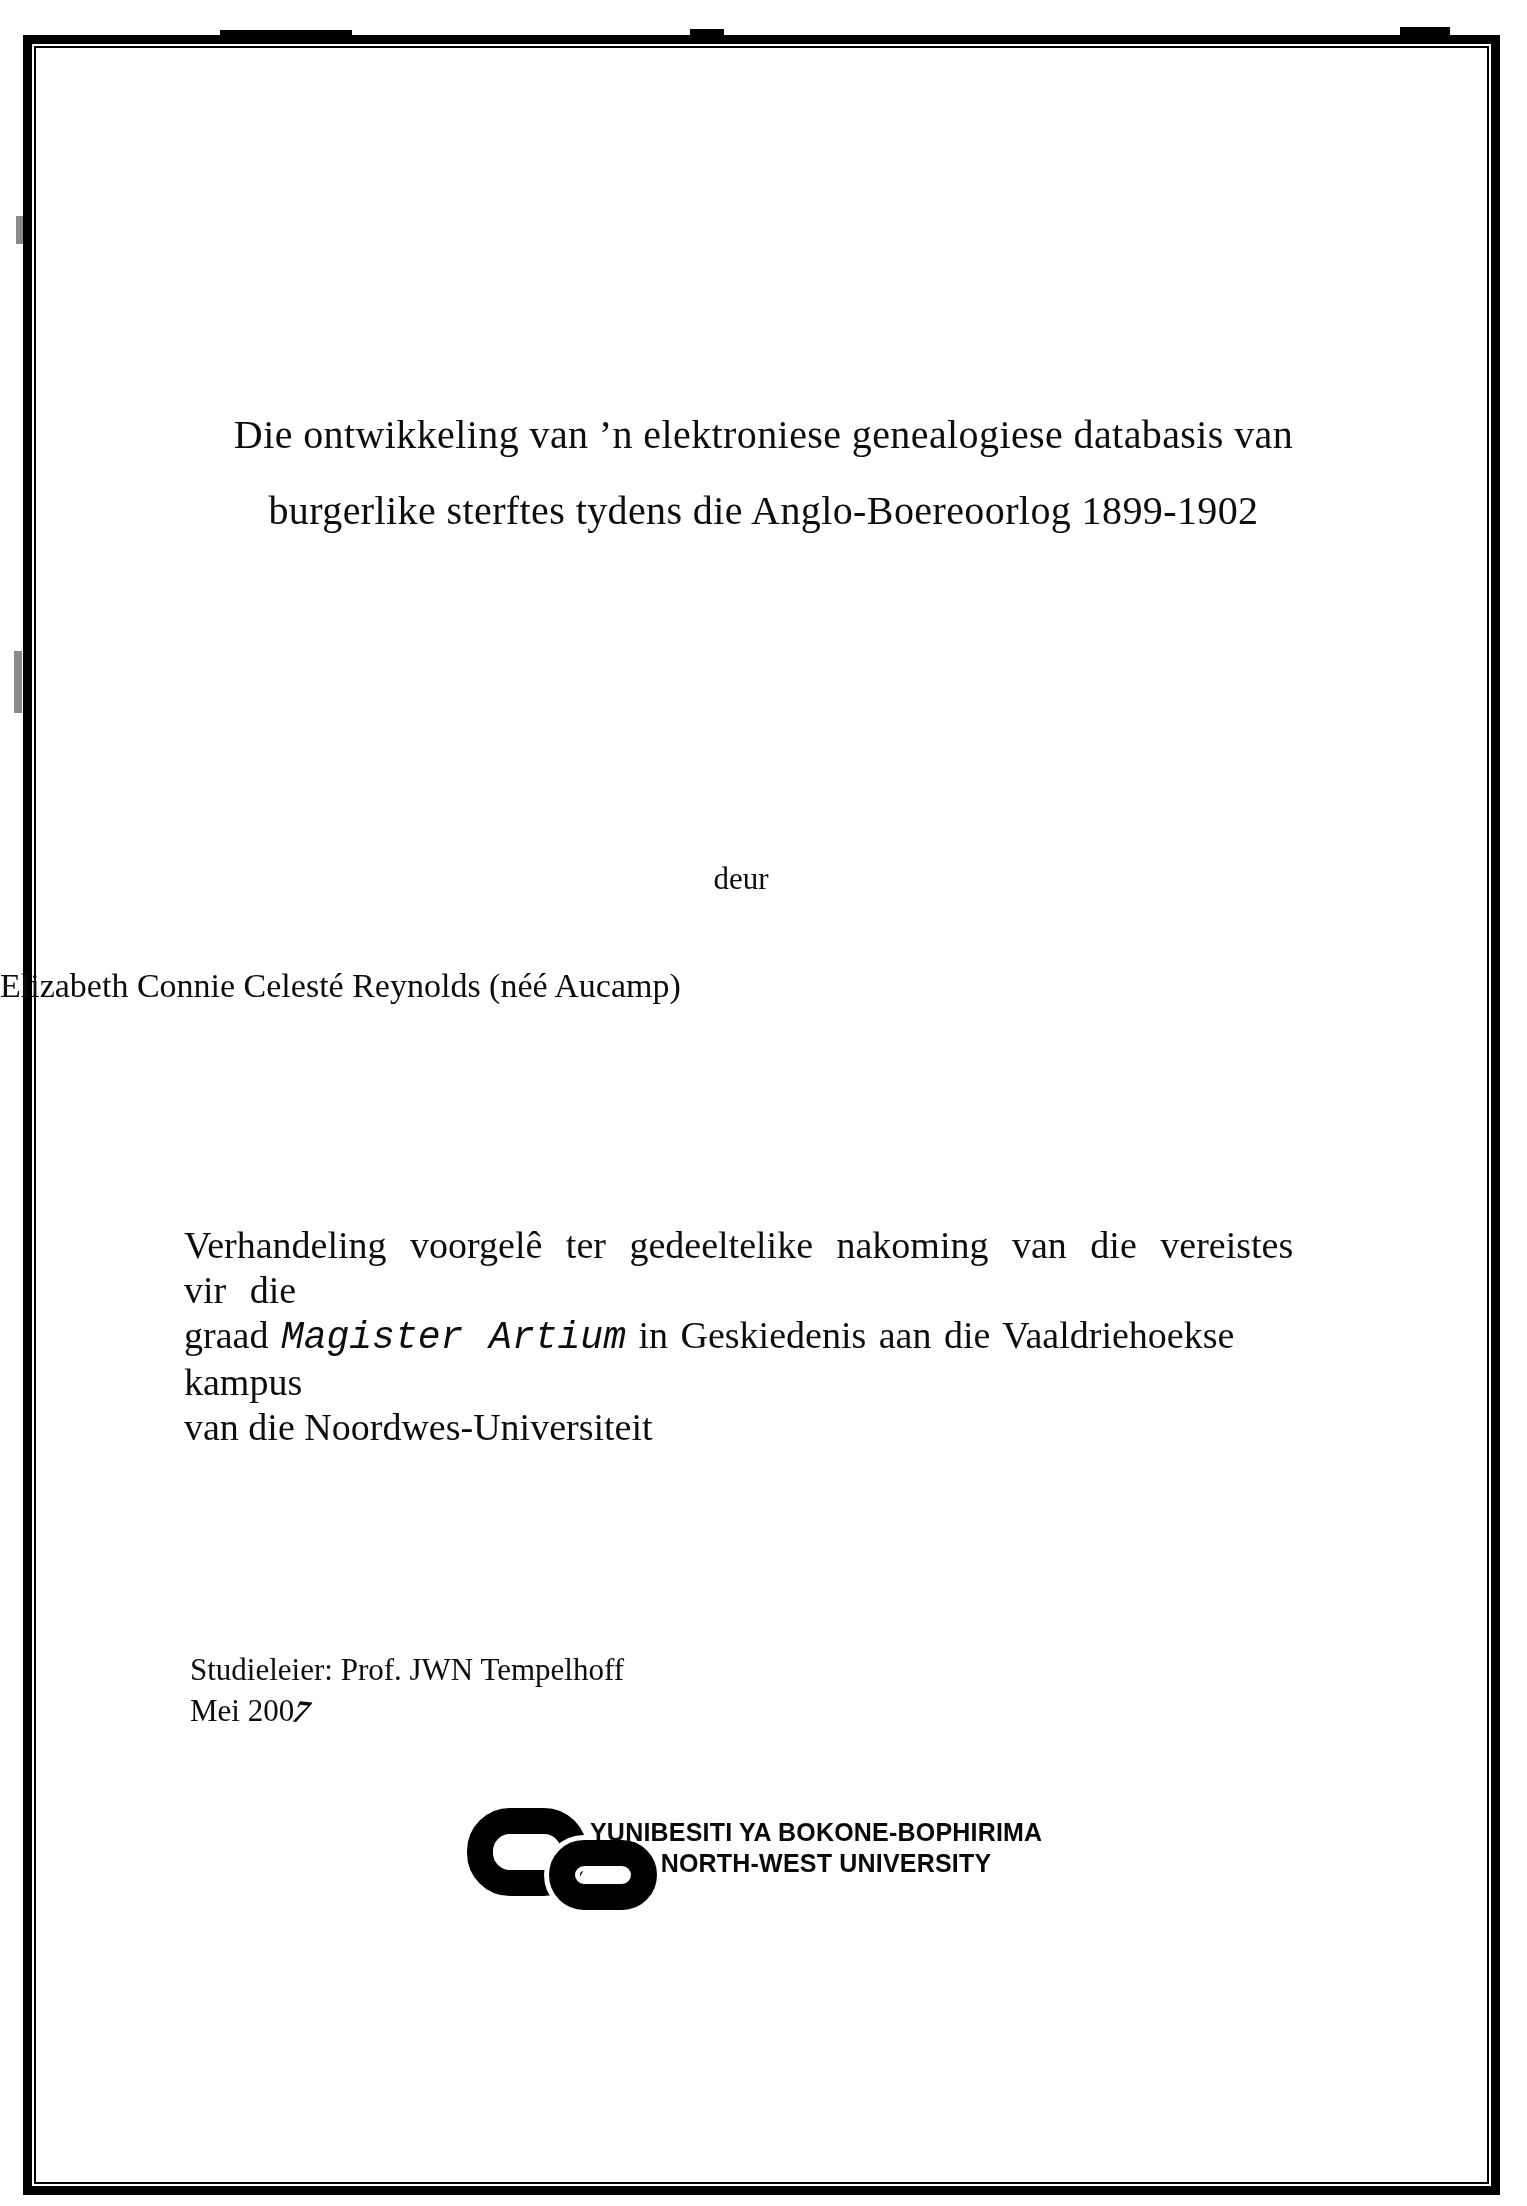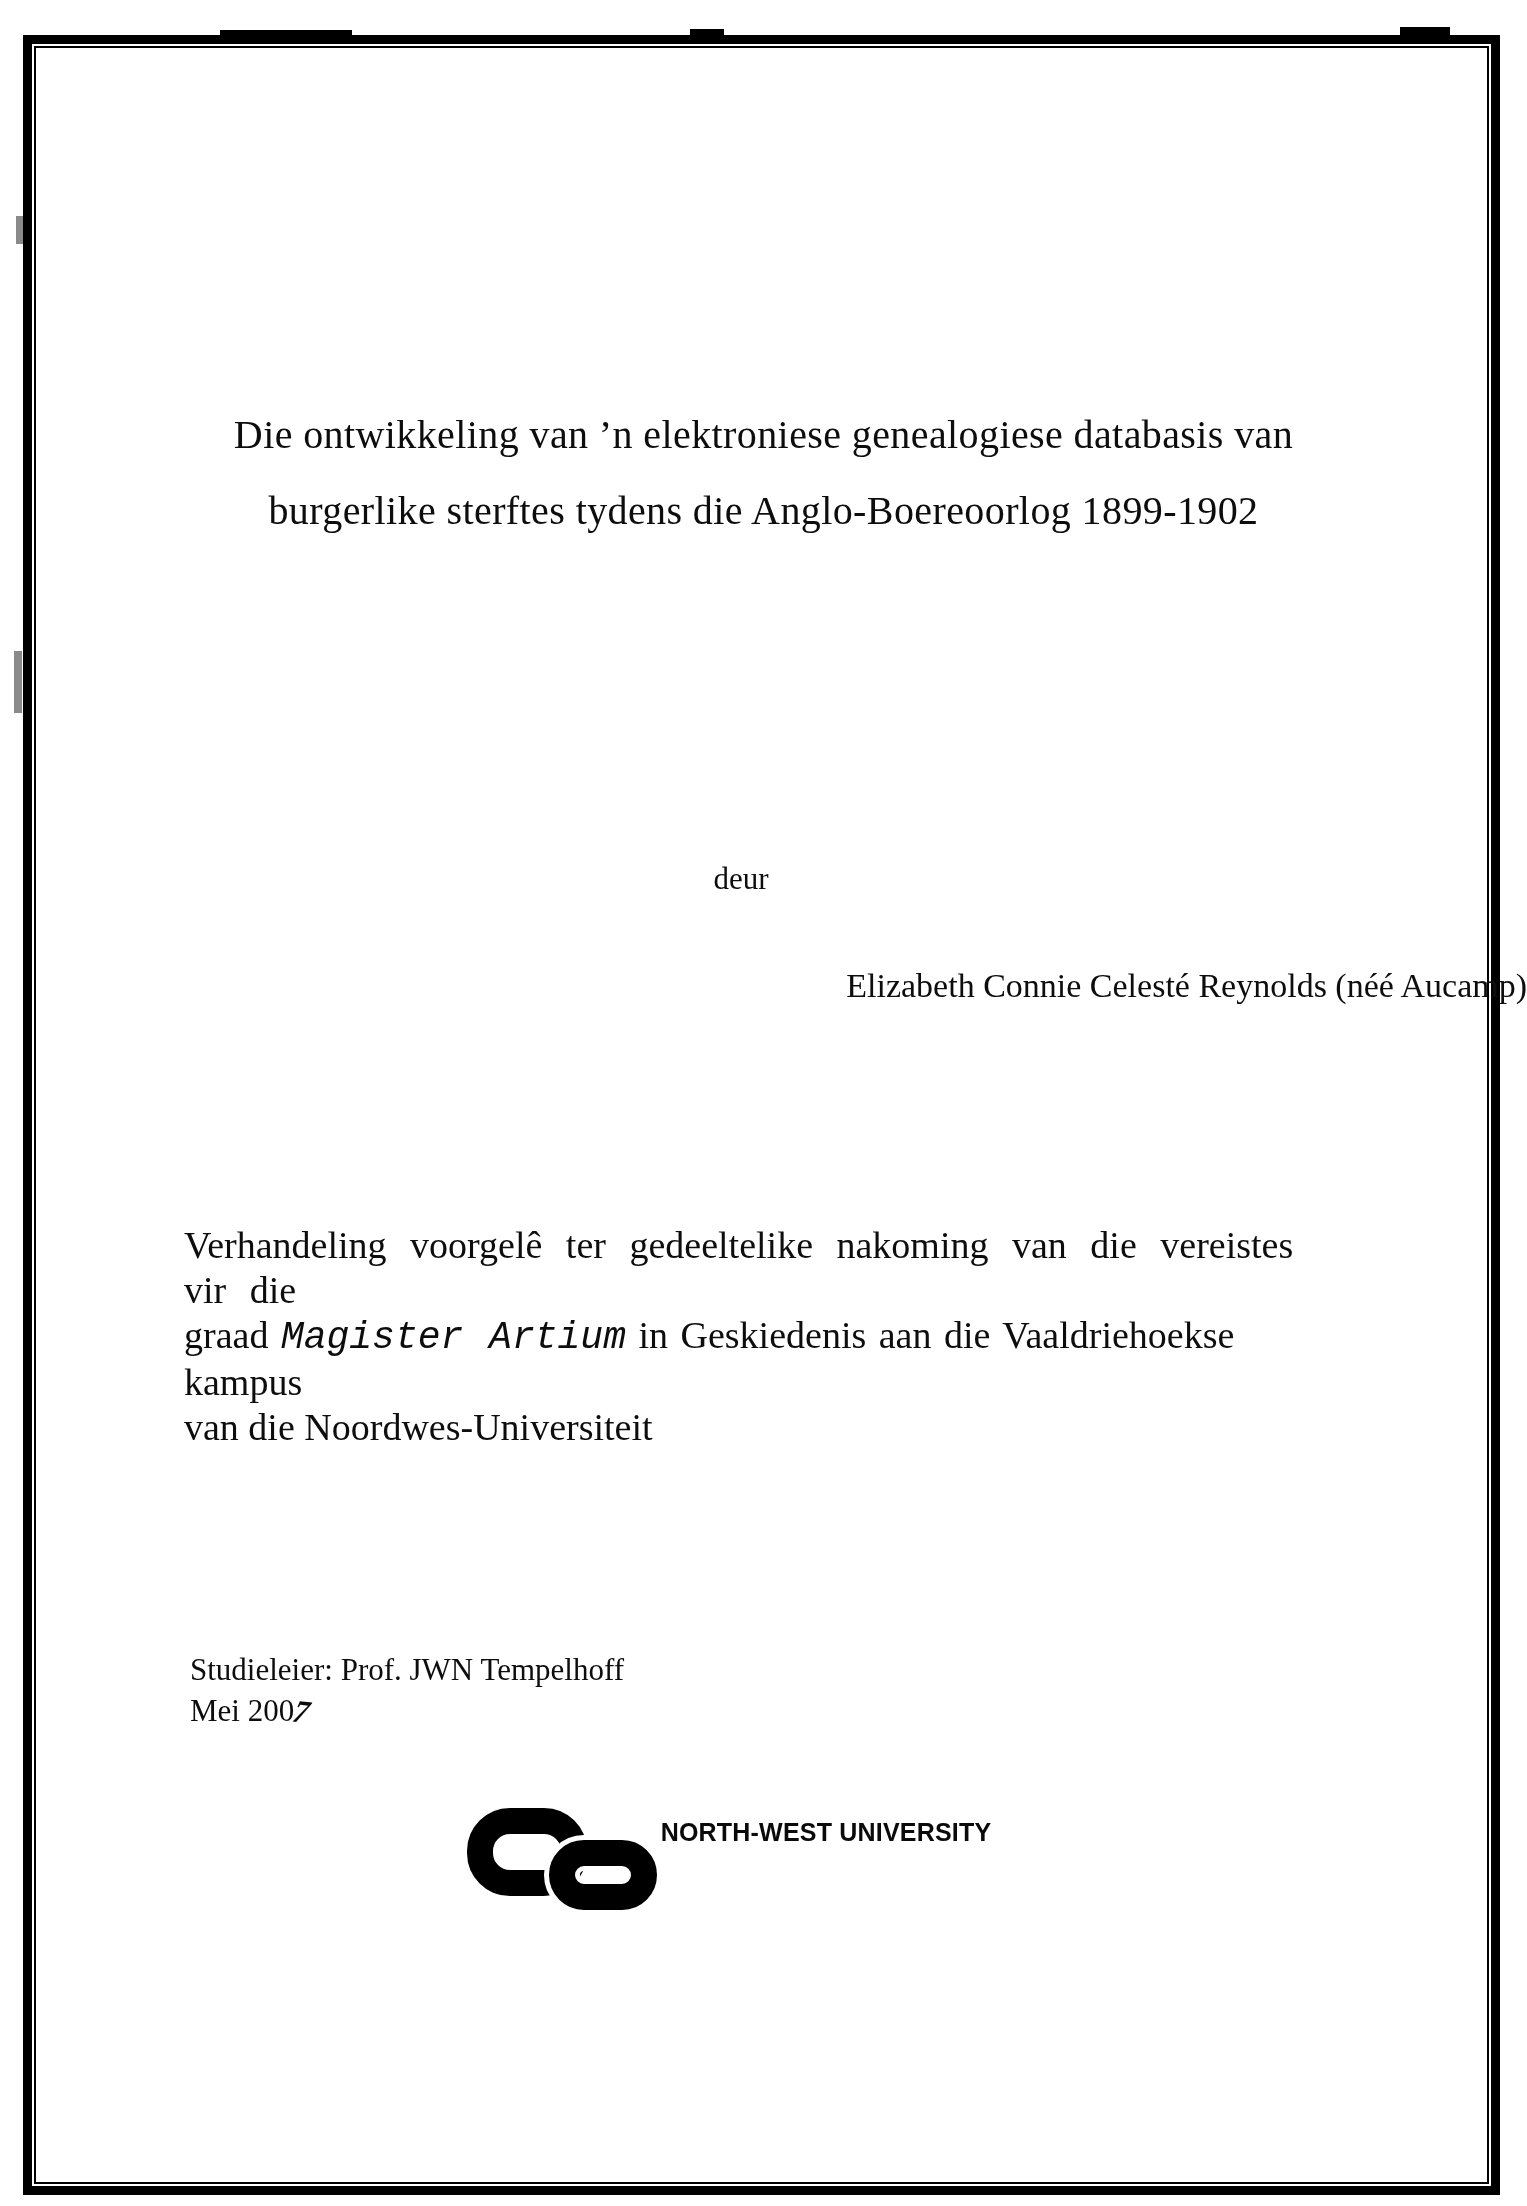--- a/index.html
+++ b/index.html
@@ -39,21 +39,21 @@
   }
   .byline {
     position: absolute;
     left: 0; right: 45px; top: 850px;
     text-align: center;
     font-size: 31px;
   }
   .author-line {
     position: absolute;
     left: 0; right: 0; top: 956px;
-    text-align: right;
+    text-align: left;
     font-size: 34px;
   }
   .statement-block {
     position: absolute;
     left: 184px; top: 1212px;
     width: 1153px;
     font-size: 38px;
     line-height: 45px;
   }
   .statement-line1 { word-spacing: 14px; }
@@ -127,16 +127,17 @@
 
   <svg class="logo-mark" width="198" height="112" viewBox="0 0 198 112" aria-hidden="true">
 
     <rect x="16" y="16" width="94" height="62" rx="30" ry="30" fill="none" stroke="#000" stroke-width="26"></rect>
 
     <rect x="98" y="48" width="82" height="44" rx="22" ry="22" fill="none" stroke="#ffffff" stroke-width="36"></rect>
     <rect x="98" y="48" width="82" height="44" rx="22" ry="22" fill="none" stroke="#000" stroke-width="26"></rect>
   </svg>
 
   <div class="logo-text">
+    <div class="l1">YUNIBESITI YA BOKONE-BOPHIRIMA</div>
     <div class="l2">NORTH-WEST UNIVERSITY</div>
   </div>
 
 </div>
 
 </body></html>

